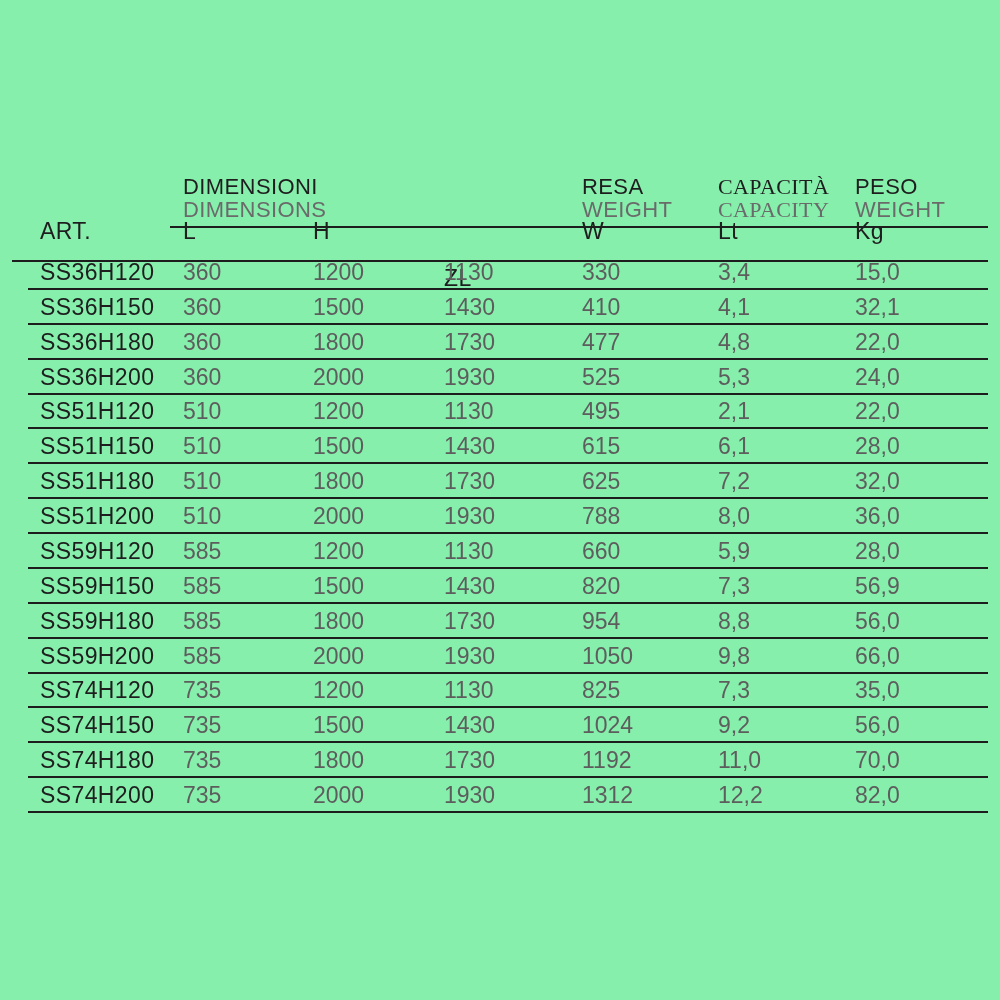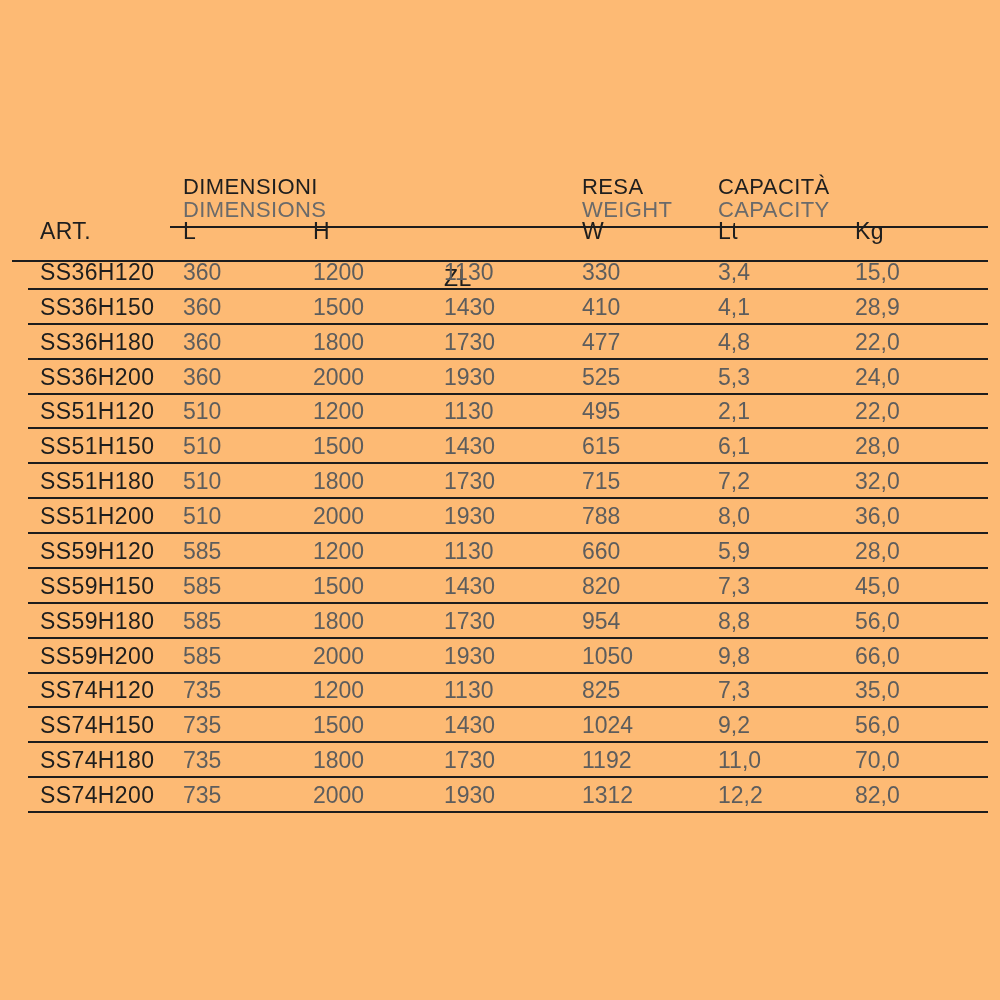--- a/index.html
+++ b/index.html
@@ -4,39 +4,39 @@
 <style>
   html, body {
     margin: 0;
     padding: 0;
     background: #ffffff;
   }
   .page {
     position: relative;
     width: 1000px;
     height: 1000px;
-    background: #fdba74;
+    background: #86efac;
     font-family: "Liberation Sans", sans-serif;
     overflow: hidden;
   }
 
   
   .group-header {
     position: absolute;
     top: 175px;
     line-height: 23px;
     font-size: 22px;
     letter-spacing: 0.4px;
     white-space: nowrap;
   }
   .group-header .primary   { display: block; color: #1e1e1e; }
   .group-header .secondary { display: block; color: #6a6a6a; text-align: right; }
   .gh-dim  { left: 183px; }
   .gh-resa { left: 582px; }
-  .gh-cap  { left: 718px; }
+  .gh-cap  { left: 718px; font-family: Liberation Serif, serif; }
   .gh-peso { left: 855px; }
 
   
   .rule {
     position: absolute;
     height: 2px;
     background: #1d1d1d;
   }
   .rule-groups { left: 170px; top: 226px; width: 818px; }
   .rule-header { left: 12px;  top: 260px; width: 976px; }
@@ -101,20 +101,24 @@
     <span class="secondary">DIMENSIONS</span>
   </div>
   <div class="group-header gh-resa">
     <span class="primary">RESA</span>
     <span class="secondary">WEIGHT</span>
   </div>
   <div class="group-header gh-cap">
     <span class="primary">CAPACITÀ</span>
     <span class="secondary">CAPACITY</span>
   </div>
+  <div class="group-header gh-peso">
+    <span class="primary">PESO</span>
+    <span class="secondary">WEIGHT</span>
+  </div>
 
   <div class="rule rule-groups"></div>
 
   <span class="col-header ch-art">ART.</span>
   <span class="col-header ch-l">L</span>
   <span class="col-header ch-h">H</span>
   <span class="col-header ch-zl">ZL</span>
   <span class="col-header ch-w">W</span>
   <span class="col-header ch-lt">Lt</span>
   <span class="col-header ch-kg">Kg</span>
@@ -131,21 +135,21 @@
         <div class="cell lt">3,4</div>
         <div class="cell kg">15,0</div>
       </div>
       <div class="row">
         <div class="cell art">SS36H150</div>
         <div class="cell l">360</div>
         <div class="cell h">1500</div>
         <div class="cell zl">1430</div>
         <div class="cell w">410</div>
         <div class="cell lt">4,1</div>
-        <div class="cell kg">28,9</div>
+        <div class="cell kg">32,1</div>
       </div>
       <div class="row">
         <div class="cell art">SS36H180</div>
         <div class="cell l">360</div>
         <div class="cell h">1800</div>
         <div class="cell zl">1730</div>
         <div class="cell w">477</div>
         <div class="cell lt">4,8</div>
         <div class="cell kg">22,0</div>
       </div>
@@ -174,21 +178,21 @@
         <div class="cell zl">1430</div>
         <div class="cell w">615</div>
         <div class="cell lt">6,1</div>
         <div class="cell kg">28,0</div>
       </div>
       <div class="row">
         <div class="cell art">SS51H180</div>
         <div class="cell l">510</div>
         <div class="cell h">1800</div>
         <div class="cell zl">1730</div>
-        <div class="cell w">715</div>
+        <div class="cell w">625</div>
         <div class="cell lt">7,2</div>
         <div class="cell kg">32,0</div>
       </div>
       <div class="row">
         <div class="cell art">SS51H200</div>
         <div class="cell l">510</div>
         <div class="cell h">2000</div>
         <div class="cell zl">1930</div>
         <div class="cell w">788</div>
         <div class="cell lt">8,0</div>
@@ -203,21 +207,21 @@
         <div class="cell lt">5,9</div>
         <div class="cell kg">28,0</div>
       </div>
       <div class="row">
         <div class="cell art">SS59H150</div>
         <div class="cell l">585</div>
         <div class="cell h">1500</div>
         <div class="cell zl">1430</div>
         <div class="cell w">820</div>
         <div class="cell lt">7,3</div>
-        <div class="cell kg">45,0</div>
+        <div class="cell kg">56,9</div>
       </div>
       <div class="row">
         <div class="cell art">SS59H180</div>
         <div class="cell l">585</div>
         <div class="cell h">1800</div>
         <div class="cell zl">1730</div>
         <div class="cell w">954</div>
         <div class="cell lt">8,8</div>
         <div class="cell kg">56,0</div>
       </div>

